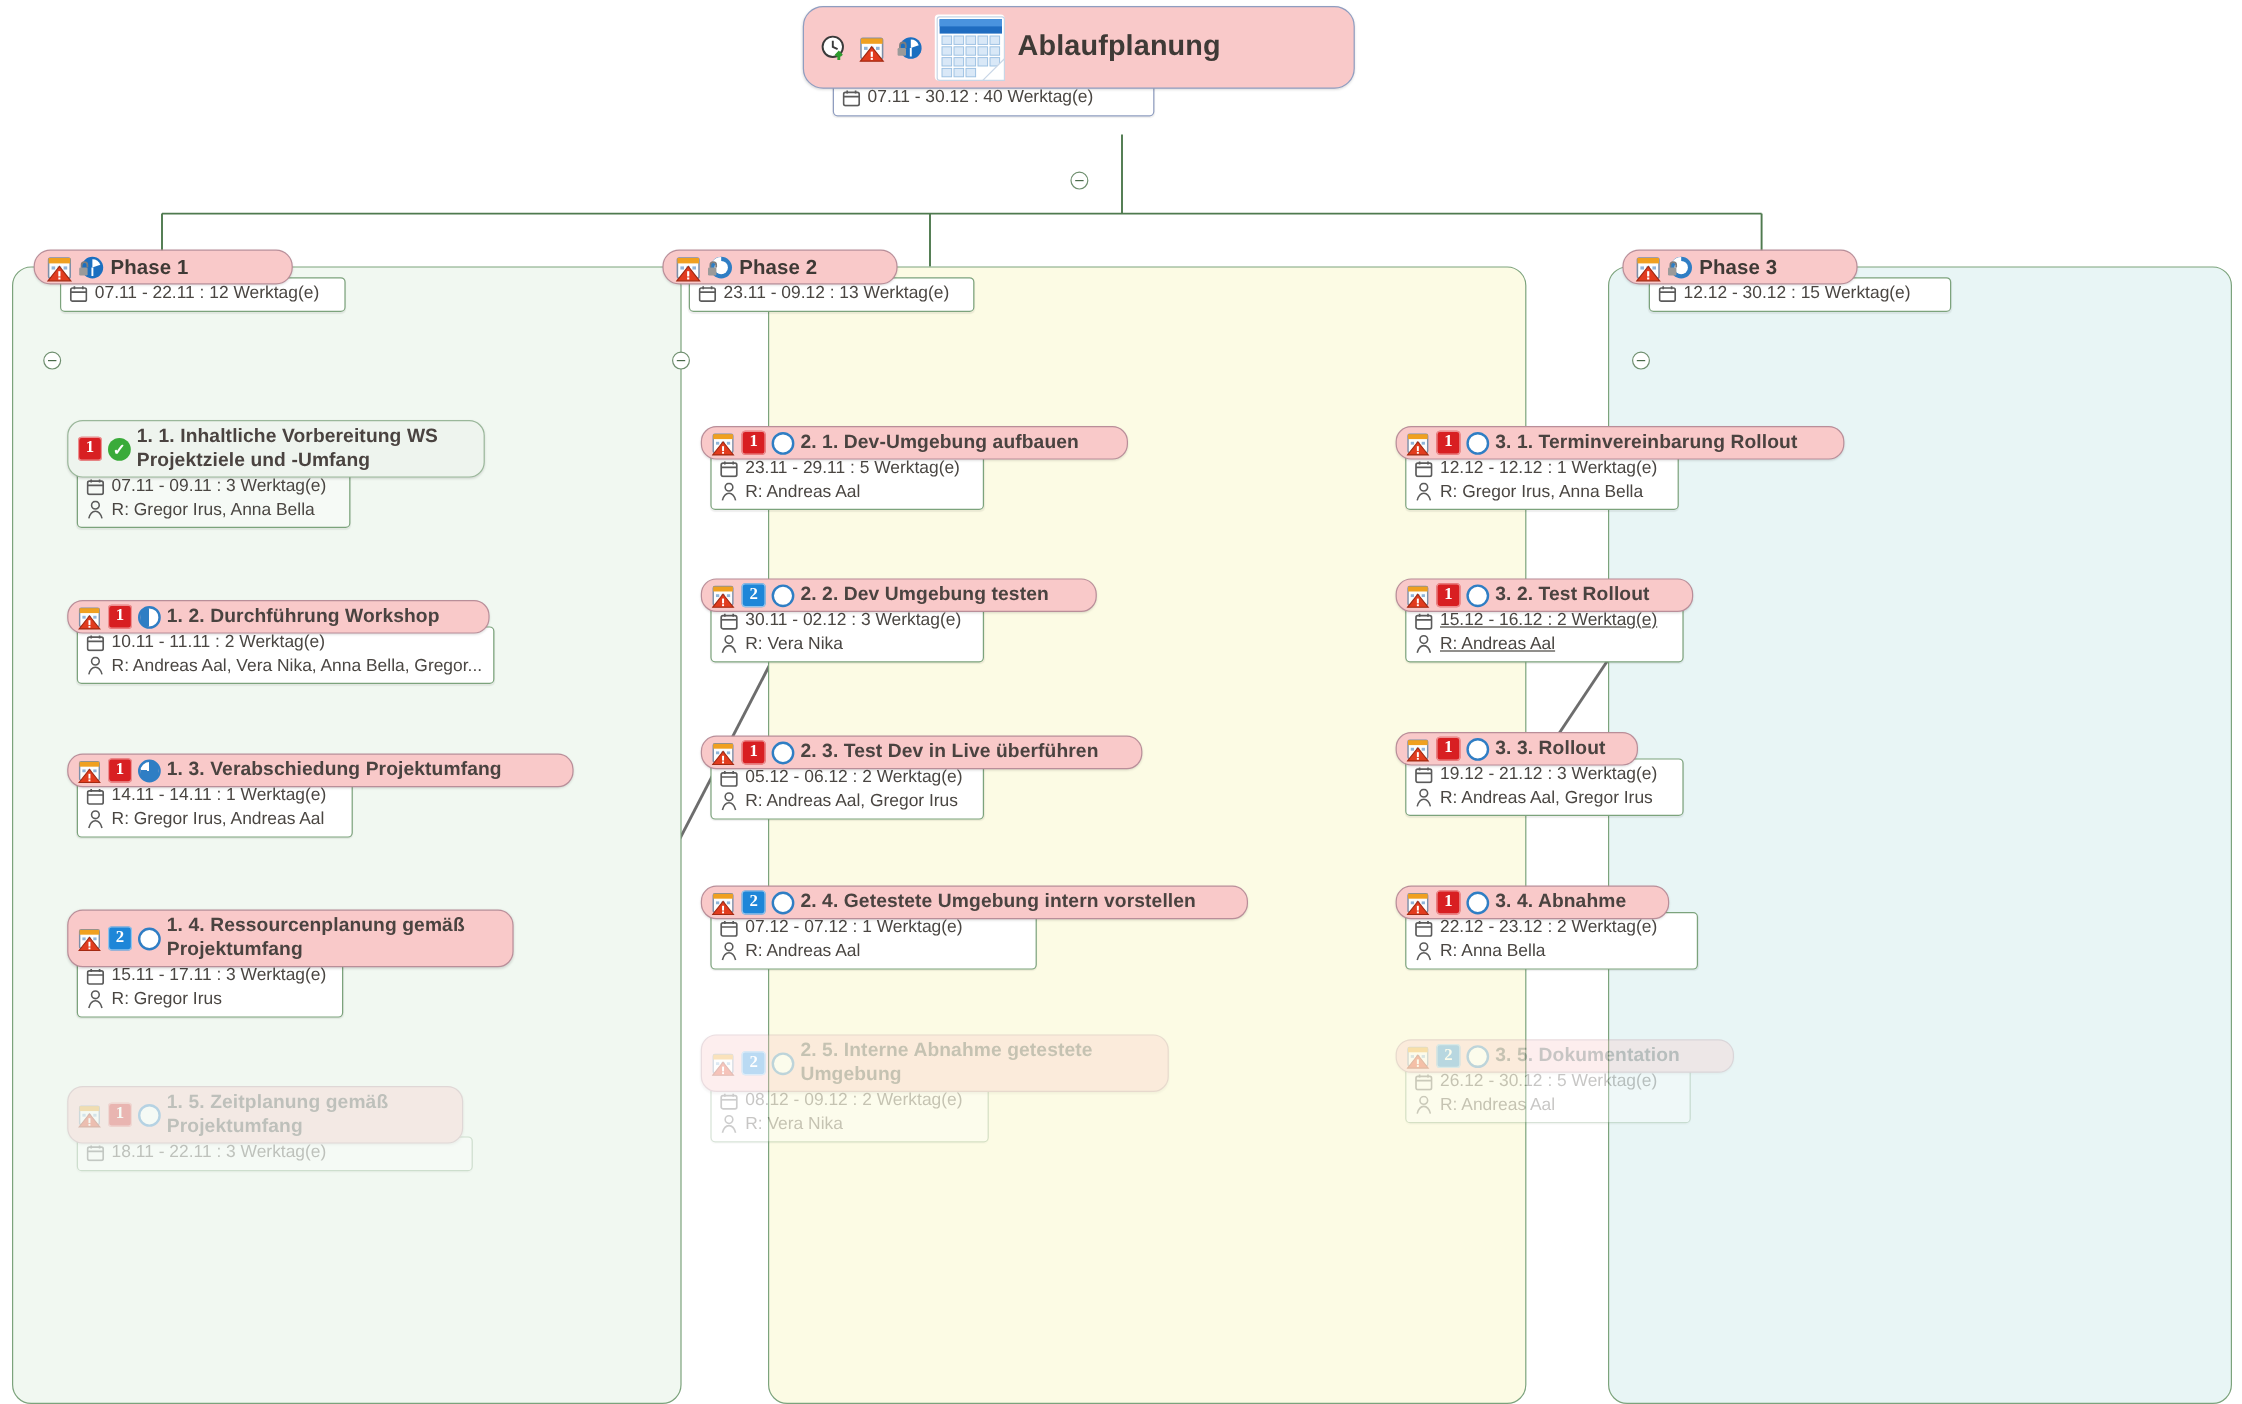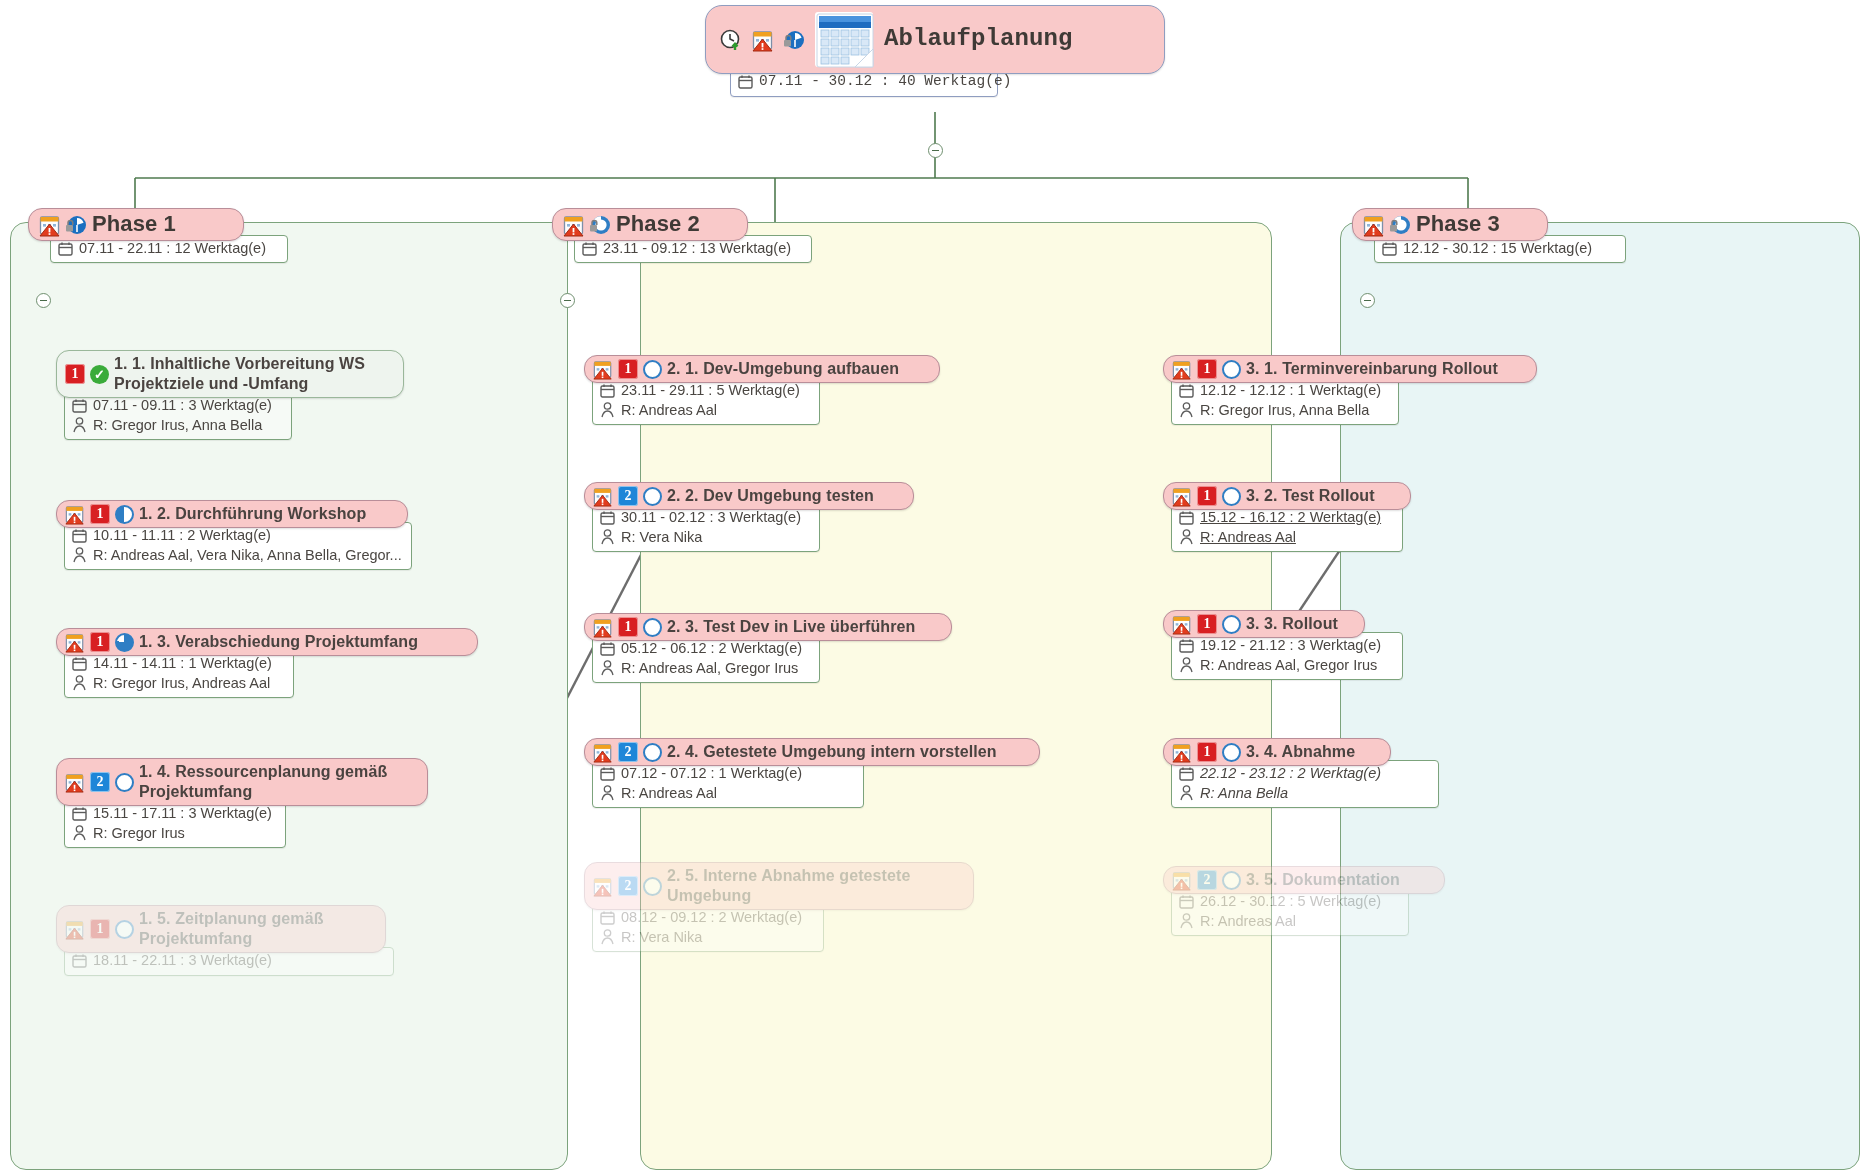--- a/index.html
+++ b/index.html
@@ -57,21 +57,21 @@
     position:absolute;
     border:1px solid #7ca37c;
     border-radius:16px;
     box-sizing:border-box;
   }
   .phase-frame.p1{background:#f1f8f1;}
   .phase-frame.p2{background:#fcfbe4;}
   .phase-frame.p3{background:#e8f5f5;}
 
   .phase-head .title-pill{padding:3px 20px 3px 10px;}
-  .phase-head .label{font-size:22px;}
+  .phase-head .label{font-size:17px;}
 
   
   .task .title-pill{border-radius:13px;padding:3px 16px 3px 8px;gap:5px;}
   .task .title-pill .label{font-size:16px;font-weight:bold;color:#4a4340;text-align:left;flex:1;}
   .task.two-line .title-pill .label{line-height:1.25;}
   .task.done .title-pill{background:#eef4ee;border-color:#9ab79a;}
   .task.done .title-pill .label{color:#4a4340;}
   .task.done .detail-box{background:#f6faf6;}
   .task.faded{opacity:.30;}
 
@@ -176,21 +176,21 @@
     <path d="M1530,986 L1530,1016" stroke="#6d6d6d" stroke-width="2" fill="none" marker-end="url(#arrowDown)"></path>
 
     <path d="M380,1060 L690,460" stroke="#6d6d6d" stroke-width="2.4" fill="none" marker-end="url(#arrowGray)"></path>
     <path d="M1000,1060 L1400,460" stroke="#6d6d6d" stroke-width="2.4" fill="none" marker-end="url(#arrowGray)"></path>
   </svg>
 
   <div class="phase-frame p1" style="left:10px;top:222px;width:558px;height:948px;"></div>
   <div class="phase-frame p2" style="left:640px;top:222px;width:632px;height:948px;"></div>
   <div class="phase-frame p3" style="left:1340px;top:222px;width:520px;height:948px;"></div>
 
-  <div class="node" id="root-node" style="left:705px;top:5px;width:460px;font-family:Liberation Mono, monospace;">
+  <div class="node" id="root-node" style="left:669px;top:5px;width:460px;">
     <div class="title-pill">
       <span class="ic ic-clockup">
         <svg viewBox="0 0 22 22" width="22" height="22">
           <circle cx="10" cy="10" r="8.5" fill="#fff" stroke="#3a3a3a" stroke-width="1.6"></circle>
           <path d="M10,5 L10,10 L14,12" stroke="#3a3a3a" stroke-width="1.6" fill="none"></path>
           <path d="M15,21 L15,15 M12.5,17.5 L15,14.8 L17.5,17.5" stroke="#2d9b2d" stroke-width="2.4" fill="none"></path>
         </svg>
       </span>
       <span class="ic ic-alert">
         <svg viewBox="0 0 22 22" width="22" height="22">
@@ -857,21 +857,21 @@
                 <rect x="14" y="9" width="3" height="2.6"></rect>
               </g>
       <path d="M10.5,9 L20,21 L1,21 z" fill="#e23c1e" stroke="#a32a12" stroke-width="1"></path>
       <rect x="9.6" y="13" width="1.8" height="4.4" fill="#fff"></rect>
               <rect x="9.6" y="18.2" width="1.8" height="1.7" fill="#fff"></rect>
     </svg></span>
         <span class="ic ic-prio p1">1</span>
         <span class="ic ic-circle"></span>
         <span class="label">3. 4. Abnahme</span>
       </div>
-      <div class="detail-box" style="margin:-6px 0 0 8px;width:268px;font-style:italic;">
+      <div class="detail-box" style="margin:-6px 0 0 8px;width:244px;">
         <div class="detail-row">
           <span class="ic ic-mini"><svg viewBox="0 0 15 15" width="15" height="15">
       <rect x="1" y="3" width="13" height="11" rx="1.5" fill="none" stroke="#5b5b5b" stroke-width="1.4"></rect>
       <path d="M1,6.5 H14" stroke="#5b5b5b" stroke-width="1.4"></path>
       <path d="M4,1.5 V4 M11,1.5 V4" stroke="#5b5b5b" stroke-width="1.4"></path>
     </svg></span>
           <span class="txt">22.12 - 23.12 : 2 Werktag(e)</span>
         </div>
         <div class="detail-row">
            <span class="ic ic-person"><svg viewBox="0 0 15 16" width="15" height="16">

